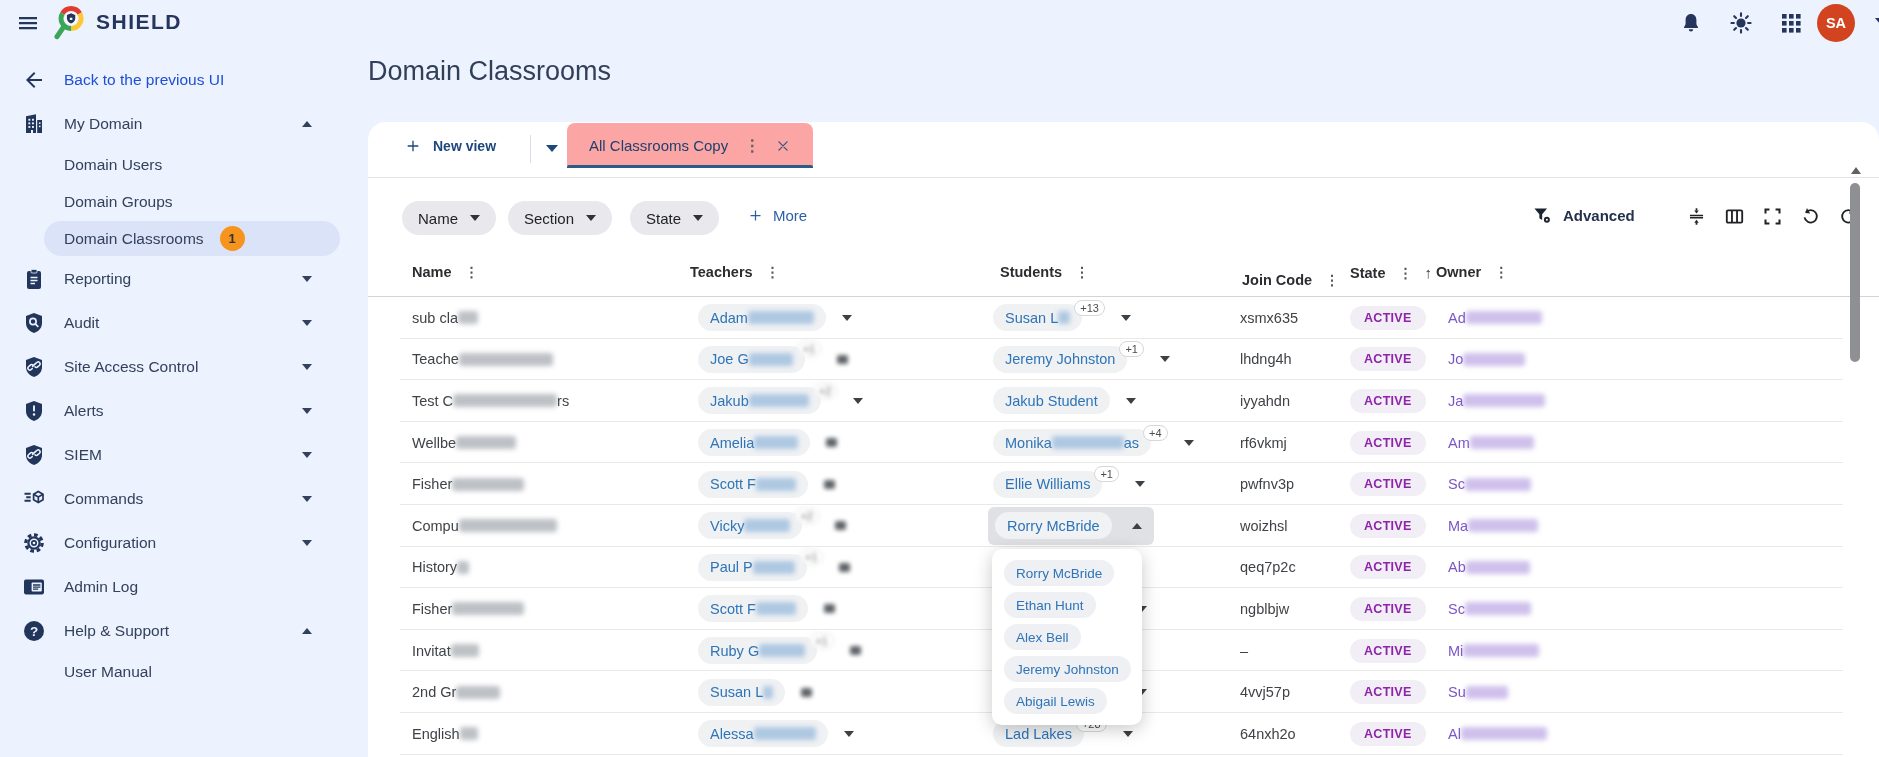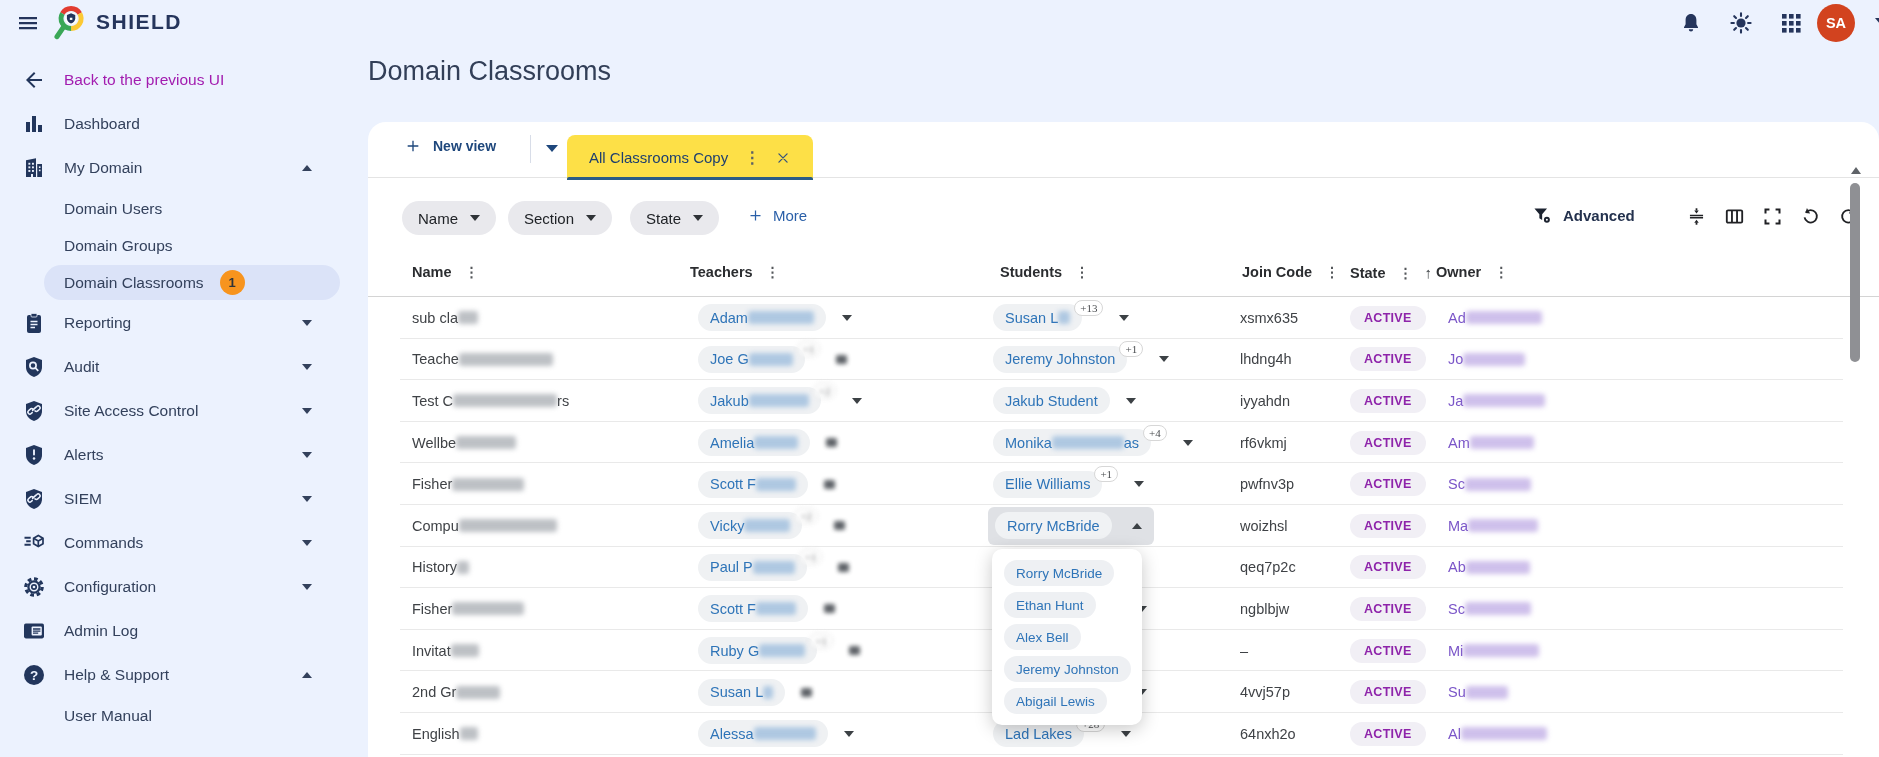--- a/index.html
+++ b/index.html
@@ -20,38 +20,38 @@
   .avatar { position:absolute; right:24px; top:4px; width:38px; height:38px; border-radius:50%; background:#d2431f; color:#fff; font-size:14.5px; font-weight:700; display:flex; align-items:center; justify-content:center; cursor:pointer; }
   .av-caret { position:absolute; right:-8px; top:18px; width:0; height:0; border-left:6px solid transparent; border-right:6px solid transparent; border-top:7px solid #25355c; }
 
   
   .sidebar { position:absolute; left:0; top:46px; width:360px; height:711px; padding-top:12px; overflow:hidden; }
   .side-row { position:relative; height:44px; display:flex; align-items:center; cursor:pointer; }
   .side-row.child { height:37px; }
   .side-ic { position:absolute; left:22px; width:24px; height:24px; color:#22365c; display:flex; align-items:center; justify-content:center; }
   .side-lab { position:relative; margin-left:64px; font-size:15.5px; color:#33415c; white-space:nowrap; z-index:2; }
   .side-row.child .side-lab { margin-left:64px; }
-  .side-row.back .side-lab { color:#a21caf; }
+  .side-row.back .side-lab { color:#1d4ed8; }
   .side-chev { position:absolute; right:48px; width:0; height:0; z-index:2; }
   .side-chev.down { border-left:5px solid transparent; border-right:5px solid transparent; border-top:6px solid #33415c; }
   .side-chev.up { border-left:5px solid transparent; border-right:5px solid transparent; border-bottom:6px solid #33415c; }
   .sel-pill { position:absolute; left:44px; right:20px; top:1px; bottom:1px; background:#dbe3f8; border-radius:18px; z-index:1; }
   .side-badge { position:relative; z-index:2; margin-left:16px; width:25px; height:25px; border-radius:50%; background:#f7941e; color:#2f3338; font-size:13px; font-weight:700; display:flex; align-items:center; justify-content:center; }
 
   
   .page-title { position:absolute; left:368px; top:56px; font-size:27px; font-weight:500; color:#323f58; }
   .card { position:absolute; left:368px; top:122px; width:1511px; height:635px; background:#fff; border-radius:18px 18px 0 0; }
 
   
   .tabbar { position:absolute; left:0; top:0; width:100%; height:56px; border-bottom:1px solid #e4e4e4; }
   .newview { position:absolute; left:37px; top:16px; display:flex; align-items:center; gap:12px; color:#1e477c; font-size:14px; font-weight:700; cursor:pointer; }
   .newview .plus { width:16px; height:16px; color:#1e477c; }
   .tab-sep { position:absolute; left:162px; top:13px; width:1px; height:28px; background:#d8dde8; }
   .nv-caret { position:absolute; left:178px; top:23px; width:0; height:0; border-left:6px solid transparent; border-right:6px solid transparent; border-top:7px solid #1e477c; cursor:pointer; }
-  .tab { position:absolute; left:199px; top:13px; width:246px; height:45px; background:#fde047; border-radius:8px 8px 0 0; display:flex; align-items:center; padding:0 16px 0 22px; cursor:pointer; }
+  .tab { position:absolute; left:199px; top:1px; width:246px; height:45px; background:#fca5a5; border-radius:8px 8px 0 0; display:flex; align-items:center; padding:0 16px 0 22px; cursor:pointer; }
   .tab-label { font-size:15px; color:#1e3f6e; white-space:nowrap; }
   .tab .kebab { margin-left:16px; color:#5c6166; font-size:16px; font-weight:700; cursor:pointer; }
   .tab .closex { margin-left:16px; width:14px; height:14px; color:#36537d; cursor:pointer; }
   .tab::after { content:""; position:absolute; left:0; right:0; bottom:0; height:3px; background:#2b5c86; border-radius:2px 2px 0 0; }
 
   
   .chip { position:absolute; top:79px; height:34px; background:#e9e9ed; border-radius:17px; display:flex; align-items:center; padding:0 16px; gap:12px; font-size:15px; color:#202327; cursor:pointer; }
   .chip .ccaret { width:0; height:0; border-left:5px solid transparent; border-right:5px solid transparent; border-top:6px solid #2f3337; }
   .more-btn { position:absolute; left:380px; top:85px; display:flex; align-items:center; gap:10px; color:#2a5fa8; font-size:15px; font-weight:500; cursor:pointer; }
   .more-btn .plus { width:15px; height:15px; }
@@ -73,21 +73,21 @@
   .c-teach { left:330px; }
   .c-stud  { left:625px; }
   .c-join  { left:872px; }
   .c-state { left:982px; }
   .c-owner { left:1080px; color:#7a55c8; }
   .redact { display:inline-block; height:13px; border-radius:3px; filter:blur(2.6px); opacity:.55; vertical-align:-2px; }
   .rd-dark   { background:#878d95; }
   .rd-blue   { background:#79a6d4; }
   .rd-purple { background:#a78cdb; }
   .pchip { display:inline-flex; align-items:center; height:27px; padding:0 12px; border-radius:14px; background:#eff1f3; color:#2e74b8; font-size:14.5px;text-align:center; }
-  .nbadge { position:relative; top:-10px; margin-left:-8px; background:#fff; border:1px solid #d7d7d7; border-radius:9px; padding:0 5px; font-size:11px; color:#4a4d50; height:16px; line-height:15px;font-family:Liberation Serif, serif; }
+  .nbadge { position:relative; top:-10px; margin-left:-8px; background:#fff; border:1px solid #d7d7d7; border-radius:9px; padding:0 5px; font-size:11px; color:#4a4d50; height:16px; line-height:15px; }
   .nbadge.blurred { filter:blur(2px); opacity:.8; }
   .rcaret { margin-left:16px; width:0; height:0; border-left:5.5px solid transparent; border-right:5.5px solid transparent; border-top:6.5px solid #3c4145; cursor:pointer; }
   .rcaret.up { border-top:none; border-bottom:6.5px solid #3c4145; }
   .rblob { margin-left:16px; width:11px; height:9px; background:#43484e; filter:blur(2px); opacity:.85; border-radius:2px; }
   .state-pill { display:inline-block; padding:5px 14px; border-radius:14px; background:#f1eff5; color:#8e24aa; font-size:12.5px; font-weight:700; letter-spacing:.3px; }
 
   
   .combo { position:absolute; left:620px; top:2px; width:166px; height:38px; background:#dfe1e5; border-radius:6px; display:flex; align-items:center; padding:0 12px 0 7px; z-index:20; cursor:pointer; }
   .combo .pchip { background:#f0f2f4; }
   .combo .rcaret { margin-left:auto; }
@@ -154,28 +154,20 @@
         <span class="side-ic">
           <svg viewBox="0 0 24 24" width="100%" height="100%">
             <path d="M20 11H7.8l5.6-5.6L12 4l-8 8 8 8 1.4-1.4L7.8 13H20z" fill="currentColor"></path>
           </svg>
         </span>
         <span class="side-lab">Back to the previous UI</span>
       </div>
       <div class="side-row">
         <span class="side-ic">
           <svg viewBox="0 0 24 24" width="100%" height="100%">
-            <path d="M4 10h4v10H4zM10 4h4v16h-4zM16 13h4v7h-4z" fill="currentColor"></path>
-          </svg>
-        </span>
-        <span class="side-lab">Dashboard</span>
-      </div>
-      <div class="side-row">
-        <span class="side-ic">
-          <svg viewBox="0 0 24 24" width="100%" height="100%">
             <path d="M4 21V4.2l10-1.9V21h-3v-3H9v3H4z" fill="currentColor"></path>
             <path d="M15.2 21V8h4.8v13h-4.8z" fill="currentColor"></path>
             <g fill="#ecf2fe">
               <rect x="6.4" y="6.8" width="1.9" height="1.9"></rect>
               <rect x="10" y="6.8" width="1.9" height="1.9"></rect>
               <rect x="6.4" y="10.4" width="1.9" height="1.9"></rect>
               <rect x="10" y="10.4" width="1.9" height="1.9"></rect>
               <rect x="6.4" y="14" width="1.9" height="1.9"></rect>
               <rect x="10" y="14" width="1.9" height="1.9"></rect>
               <rect x="16.9" y="10.4" width="1.6" height="1.6"></rect>
@@ -400,21 +392,21 @@
           <span class="kebab">⋮</span>
         </div>
         <div class="th" style="left: 322px;">
           <span>Teachers</span>
           <span class="kebab">⋮</span>
         </div>
         <div class="th" style="left: 632px;">
           <span>Students</span>
           <span class="kebab">⋮</span>
         </div>
-        <div class="th" style="left: 874px;">
+        <div class="th" style="left: 874px; margin-top: 8px;">
           <span>Join Code</span>
           <span class="kebab">⋮</span>
         </div>
         <div class="th" style="left: 982px;">
           <span>State</span>
           <span class="kebab">⋮</span>
           <span class="sortarrow">↑</span>
         </div>
         <div class="th" style="left: 1068px;">
           <span>Owner</span>

